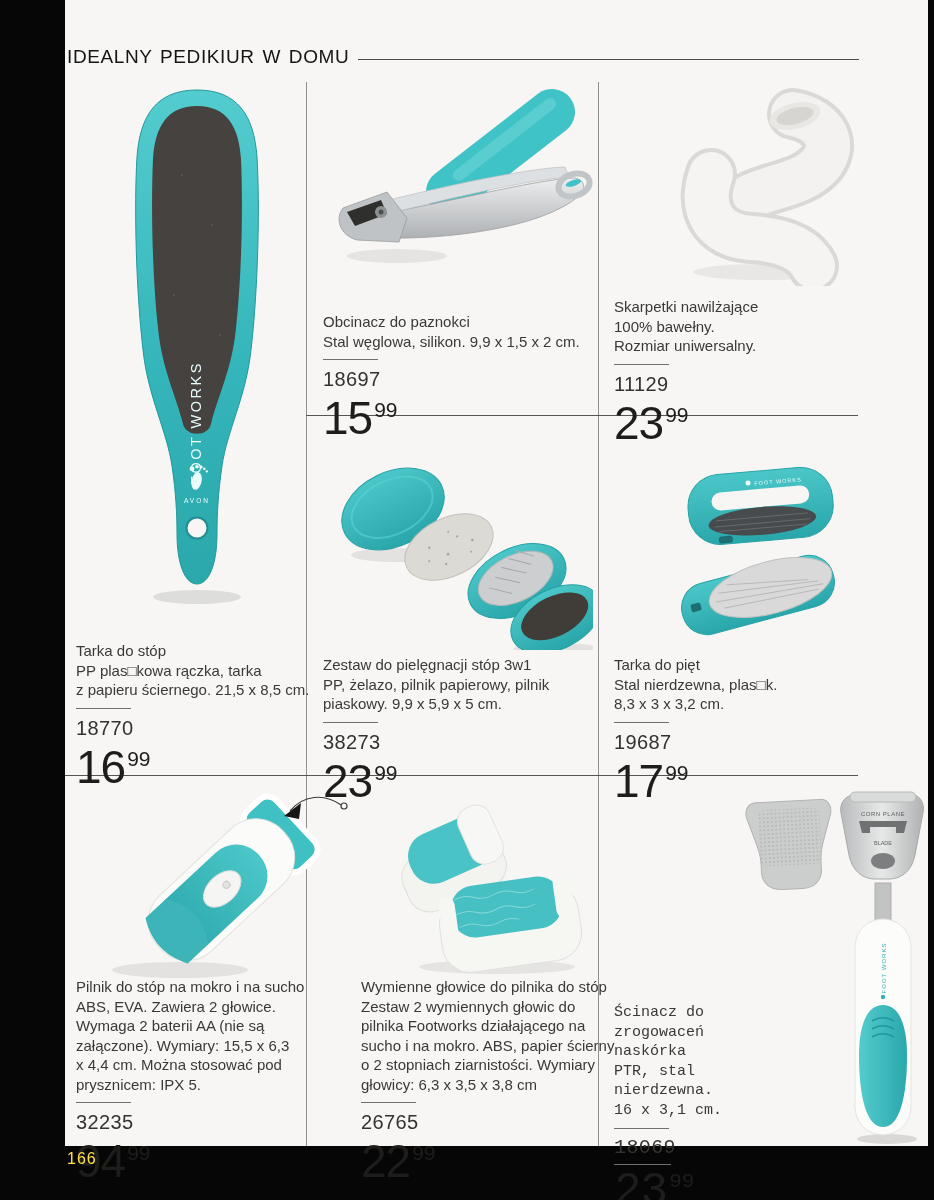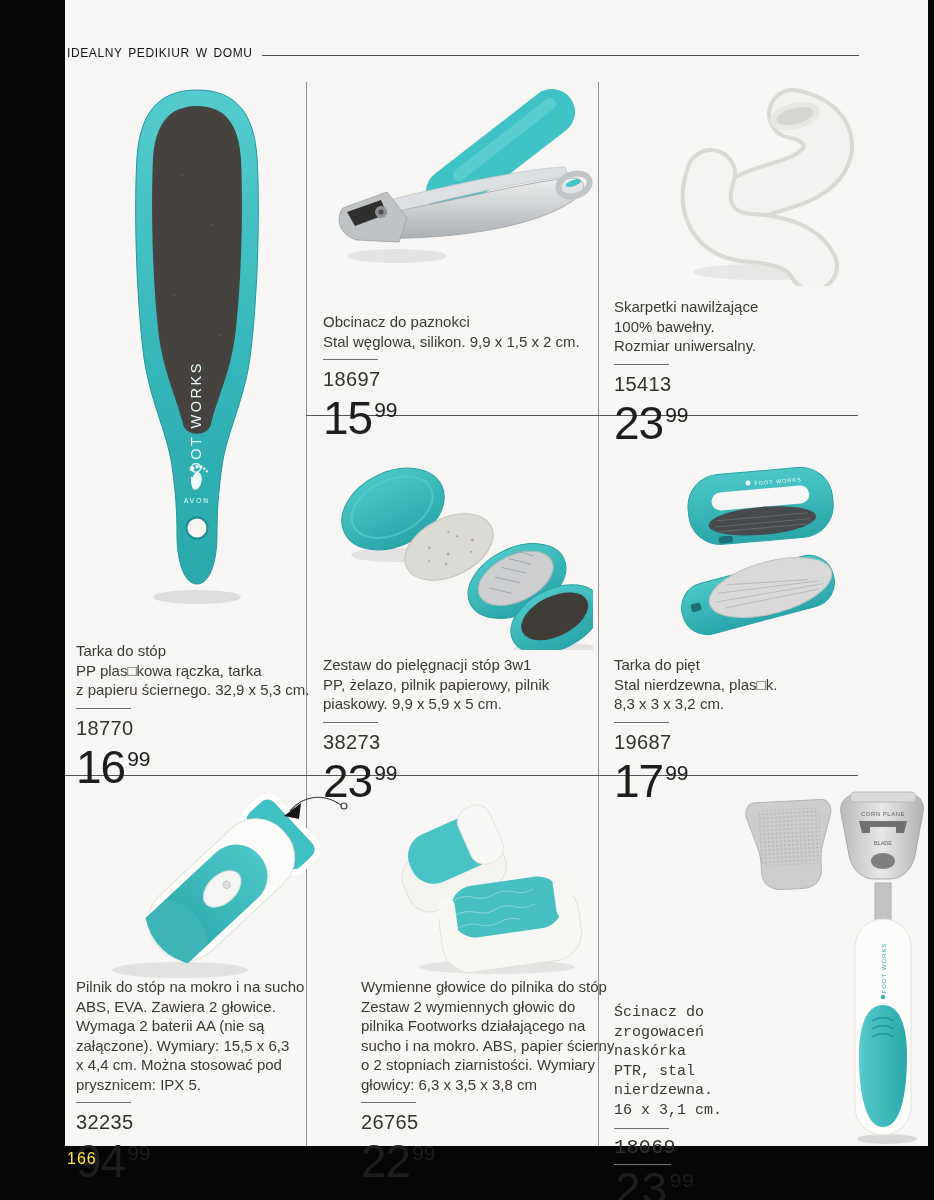--- a/index.html
+++ b/index.html
@@ -10,21 +10,21 @@
     font-family:"Liberation Sans", sans-serif;
     overflow:hidden;
   }
   .page {
     position:absolute; left:65px; top:0;
     width:863px; height:1146px;
     background:#f7f6f4;
   }
   
   .header { position:absolute; left:2px; top:46px; width:792px; display:flex; align-items:center; }
-  .header-title { font-size:12px; letter-spacing:0.6px; word-spacing:2px; color:#151515; white-space:nowrap; }
+  .header-title { font-size:19px; letter-spacing:0.6px; word-spacing:2px; color:#151515; white-space:nowrap; }
   .header-rule { flex:1; height:1px; background:#4d4d4d; margin-left:9px; margin-top:4px; }
   
   .vline { position:absolute; width:1px; background:#909090; top:82px; height:1064px; }
   .vline.v1 { left:241px; }
   .vline.v2 { left:533px; }
   .hline { position:absolute; height:1px; background:#555; }
   .hline.ha { left:241px; top:415px; width:552px; }
   .hline.hb { left:0px;   top:775px; width:793px; }
   
   .prod { position:absolute; color:#3b3936; }
@@ -252,21 +252,21 @@
       <circle cx="180" cy="214" r="2.2" fill="#35b0b4"></circle>
       <path d="M180,222 C197,222 204,244 204,272 C204,316 196,344 180,344 C164,344 156,316 156,272 C156,244 163,222 180,222 Z" fill="url(#tealV5)"></path>
       <path d="M169,238 C176,234 184,234 191,238 M169,246 C176,242 184,242 191,246 M169,254 C176,250 184,250 191,254" stroke="#1f989c" stroke-width="1.5" fill="none"></path>
     </g>
   </svg>
 
   <div class="prod" id="p1">
     <div class="desc">
       <div>Tarka do stóp</div>
       <div>PP plas□kowa rączka, tarka</div>
-      <div>z papieru ściernego. 32,9 x 5,3 cm.</div>
+      <div>z papieru ściernego. 21,5 x 8,5 cm.</div>
     </div>
     <div class="sep"></div>
     <div class="code">18770</div>
     <div class="price"><span>16</span><span class="cents">99</span></div>
   </div>
 
   <div class="prod" id="p2">
     <div class="desc">
       <div>Obcinacz do paznokci</div>
       <div>Stal węglowa, silikon. 9,9 x 1,5 x 2 cm.</div>
@@ -276,21 +276,21 @@
     <div class="price"><span>15</span><span class="cents">99</span></div>
   </div>
 
   <div class="prod" id="p3">
     <div class="desc">
       <div>Skarpetki nawilżające</div>
       <div>100% bawełny.</div>
       <div>Rozmiar uniwersalny.</div>
     </div>
     <div class="sep"></div>
-    <div class="code">15413</div>
+    <div class="code">11129</div>
     <div class="price"><span>23</span><span class="cents">99</span></div>
   </div>
 
   <div class="prod" id="p4">
     <div class="desc">
       <div>Zestaw do pielęgnacji stóp 3w1</div>
       <div>PP, żelazo, pilnik papierowy, pilnik</div>
       <div>piaskowy. 9,9 x 5,9 x 5 cm.</div>
     </div>
     <div class="sep"></div>

